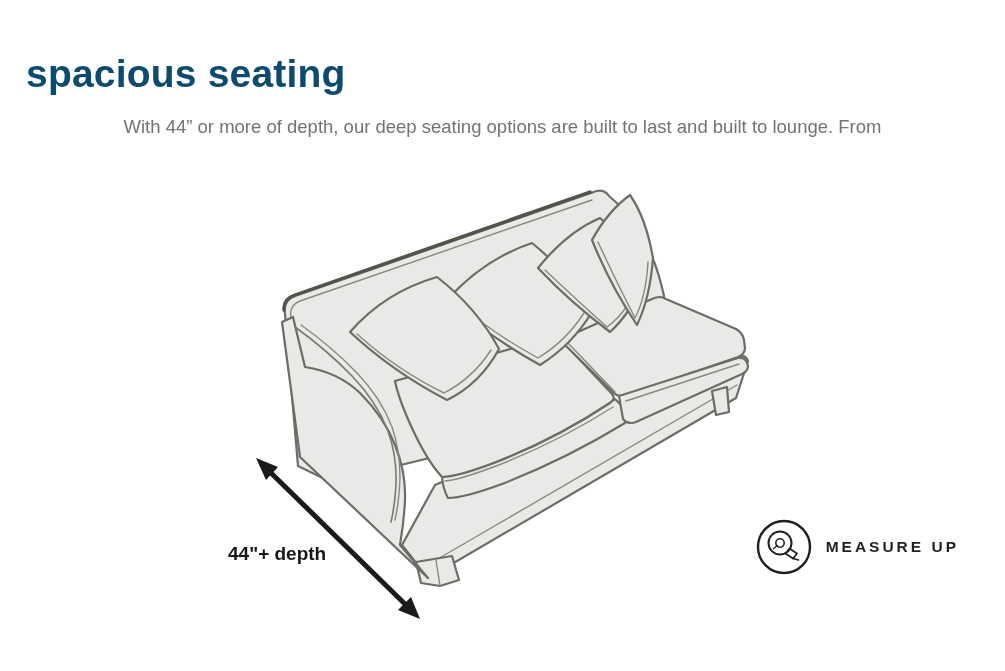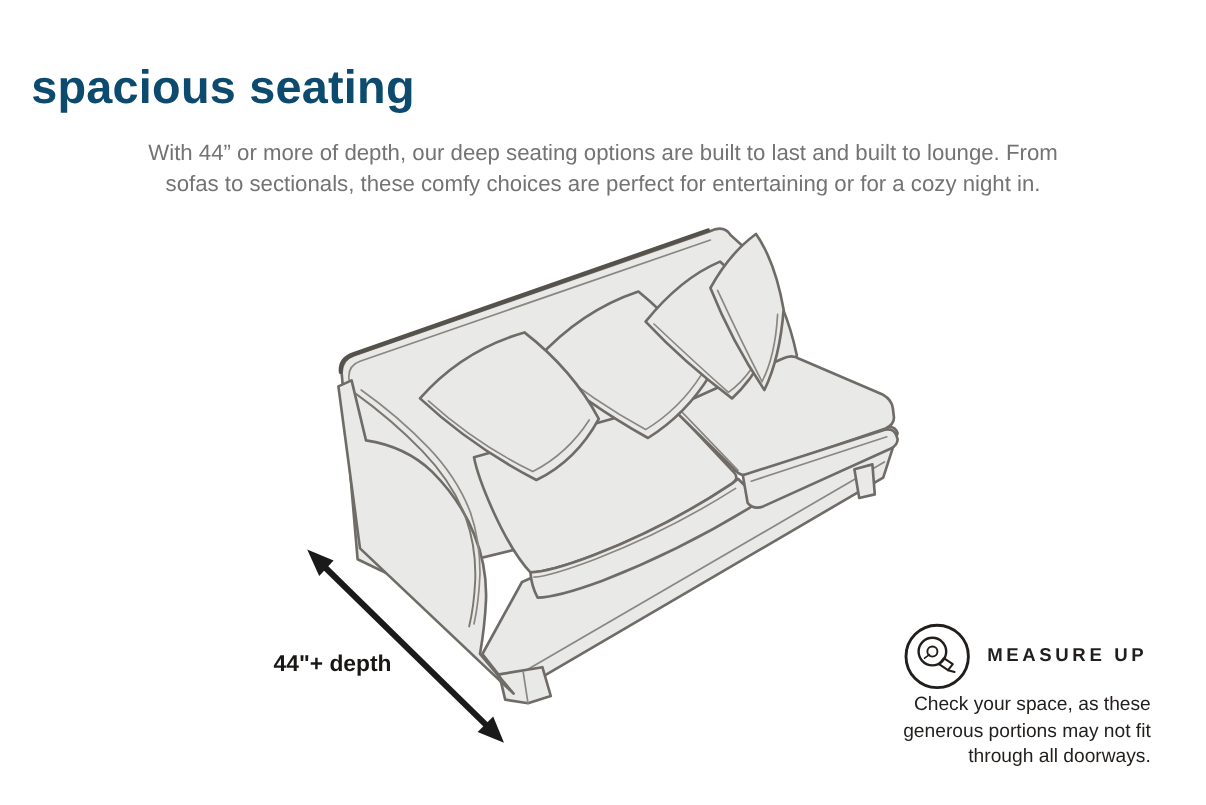--- a/index.html
+++ b/index.html
@@ -15,21 +15,21 @@
     position:absolute;top:114px;left:0;width:100%;text-align:center;
     font-size:18.5px;line-height:26px;color:#737373;
   }
   .page-desc div{white-space:nowrap;}
   .illustration-svg{position:absolute;left:0;top:0;}
   .dim-label{
     position:absolute;left:228px;top:543px;
     font-size:19px;font-weight:bold;color:#191715;white-space:nowrap;
   }
   .measure-up{position:absolute;top:519px;right:46px;}
-  .mu-row{display:flex;align-items:center;justify-content:flex-start;gap:14px;}
+  .mu-row{display:flex;align-items:center;justify-content:center;gap:14px;}
   .mu-title{
     font-size:15.5px;font-weight:bold;letter-spacing:3px;color:#211e1c;white-space:nowrap;
   }
   .mu-note{margin-top:2px;text-align:right;font-size:16px;line-height:21.5px;color:#211e1c;}
   .mu-note div{white-space:nowrap;}
   
   .sofa-part{fill:#e9e9e7;stroke:#6f6c67;stroke-width:2.2;stroke-linejoin:round;}
   .sofa-seam{fill:none;stroke:#8a8781;stroke-width:1.4;stroke-linecap:round;}
   .sofa-roll{fill:none;stroke:#7a776f;stroke-width:1.6;stroke-linecap:round;}
   .sofa-ridge{fill:none;stroke:#55524c;stroke-width:3.4;stroke-linecap:round;}
@@ -39,21 +39,20 @@
 </style>
 </head>
 <body>
 
 <div class="canvas">
 
   <div class="page-title">spacious seating</div>
 
   <div class="page-desc">
     <div>With 44” or more of depth, our deep seating options are built to last and built to lounge. From</div>
-    <div>sofas to sectionals, these comfy choices are perfect for entertaining or for a cozy night in.</div>
   </div>
 
   <svg class="illustration-svg" width="1005" height="671" viewBox="0 0 1005 671" aria-hidden="true">
 
     <g>
       <path class="sofa-part" d="M 298,466 L 285,314 Q 283,300 295,296 L 591,193 Q 603,187 609,196 Q 650,230 664,296 L 659,370 L 520,436 L 331,482 Z"></path>
       <path class="sofa-ridge" d="M 284,310 Q 283,299 295,295 L 590,192"></path>
       <path class="sofa-seam" d="M 291,317 Q 289,305 300,301 L 592,200"></path>
     </g>
 
@@ -106,20 +105,15 @@
       <svg width="56" height="56" viewBox="-28 -28 56 56" aria-hidden="true">
         <circle class="mu-icon-stroke" cx="0" cy="0" r="26" stroke-width="2.4"></circle>
         <circle class="mu-icon-stroke" cx="-4" cy="-4" r="11.5" stroke-width="2"></circle>
         <circle class="mu-icon-stroke" cx="-4" cy="-4" r="4.2" stroke-width="1.6"></circle>
         <path class="mu-icon-stroke" d="M -6.5,-1.5 L -10.5,1.5" stroke-width="1.4"></path>
         <path class="mu-icon-stroke" d="M 5.5,1.5 L 13,6.5 L 9,11.5 L 1.5,6.5 Z" stroke-width="1.7"></path>
         <path class="mu-icon-stroke" d="M 9,11.5 L 14.5,13" stroke-width="1.7"></path>
       </svg>
       <span class="mu-title">MEASURE UP</span>
     </div>
-    <div class="mu-note">
-      <div>Check your space, as these</div>
-      <div>generous portions may not fit</div>
-      <div>through all doorways.</div>
-    </div>
   </div>
 
 </div>
 
 </body></html>

